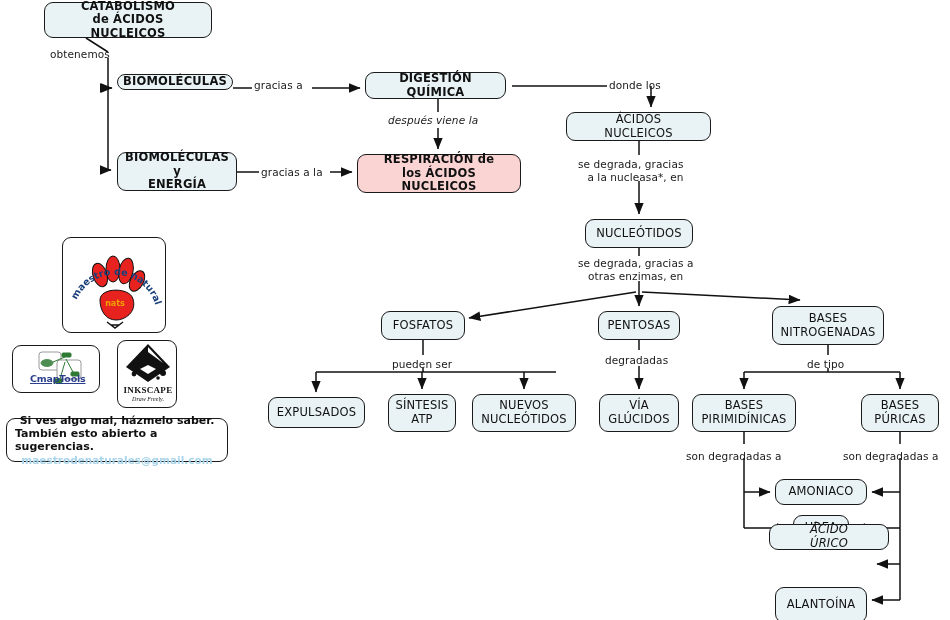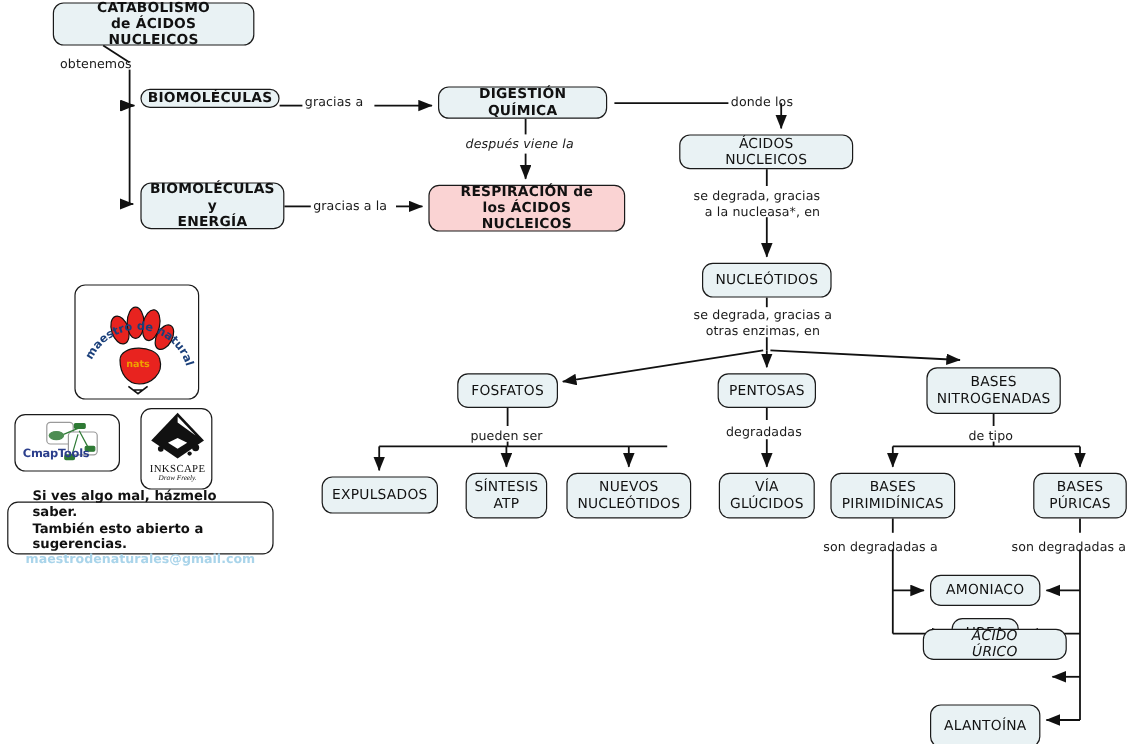--- a/index.html
+++ b/index.html
@@ -73,54 +73,55 @@
     position: absolute;
     left: 6px; top: 418px; width: 222px; height: 44px;
     box-sizing: border-box;
     border: 1.4px solid #1a1a1a;
     border-radius: 9px;
     background: #ffffff;
     display: flex;
     flex-direction: column;
     align-items: center;
     justify-content: center;
-    padding: 2px 20px;
+    padding: 2px 8px;
   }
   #contact-box .l1, #contact-box .l2 {
     font-weight: 700;
     font-size: 11px;
     color: #111;
     line-height: 1.22;
   }
   #contact-box .mail {
     font-weight: 700;
     font-size: 10.5px;
     color: #a9d4ea;
     line-height: 1.22;
   }
   .paw-text {
     position: absolute;
     left: 0; top: 0; width: 104px; height: 96px;
   }
   .cmap-label {
     position: absolute;
-    left: 6px; top: 27px;
+    left: 17px; top: 27px;
     font-size: 9.5px;
     font-weight: 700;
     color: #2b3e8c;
     letter-spacing: -0.2px;
+    text-decoration: underline;
   }
   .ink-label {
     position: absolute;
     left: 0; width: 60px;
     text-align: center;
     font-family: "Liberation Serif", serif;
     color: #111;
   }
-  .ink-label.name { top: 44px; font-size: 9px; letter-spacing: 0.3px; }
+  .ink-label.name { top: 44px; font-size: 9px; letter-spacing: 0.3px; font-weight: bold; }
   .ink-label.tag  { top: 55px; font-size: 6px; font-style: italic; }
 </style>
 </head>
 <body>
 
 <div id="canvas">
 
   <svg class="links" viewBox="0 0 950 620">
     <defs>
       <marker id="ah" markerWidth="9" markerHeight="9" refX="7.6" refY="3.2" orient="auto" markerUnits="strokeWidth">

